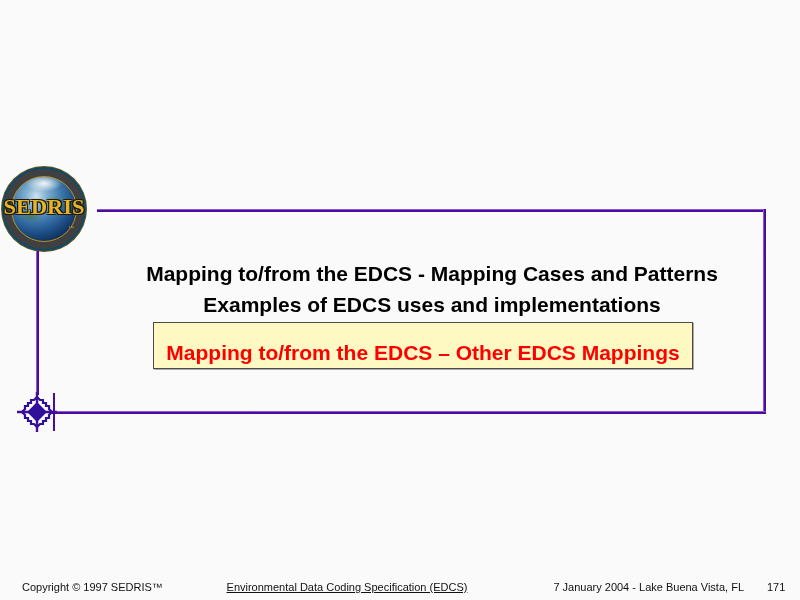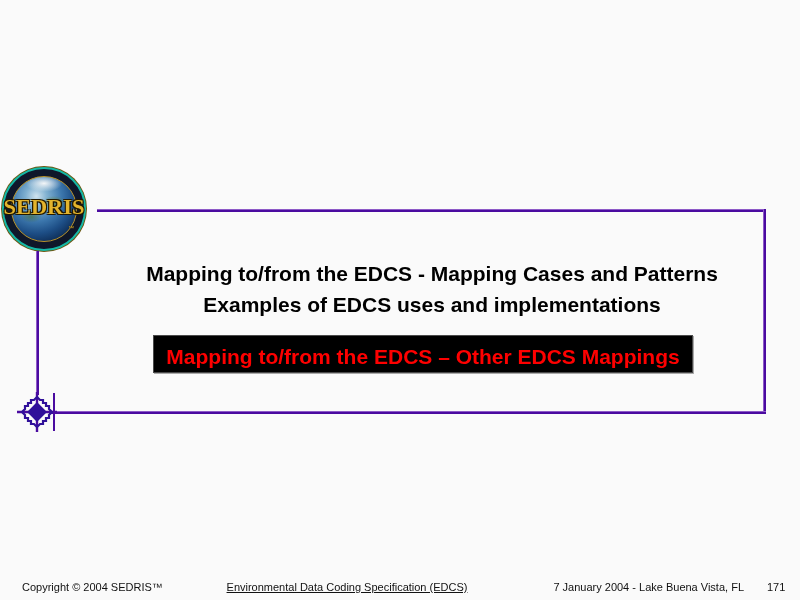--- a/index.html
+++ b/index.html
@@ -9,22 +9,22 @@
     background:#FAFAFA;
     font-family:"Liberation Sans", sans-serif;
     overflow:hidden;
     color:#000;
   }
 
   
   .logo{
     position:absolute;left:2px;top:167px;width:84px;height:84px;
     border-radius:50%;
-    background:#0f172a;
-    border:2px solid #14b8a6;
+    background:#404040;
+    border:2px solid #0c4a6e;
     box-sizing:border-box;
     box-shadow:0 0 0 1px #6b5510;
   }
   .globe{
     position:absolute;left:7px;top:7px;right:7px;bottom:7px;
     border-radius:50%;
     border:1px solid #B8922A;
     background:
       radial-gradient(ellipse 26px 12px at 50% 10%, rgba(250,250,250,.95), rgba(250,250,250,0) 70%),
       radial-gradient(ellipse 16px 9px at 66% 40%, rgba(96,130,60,.85), rgba(96,130,60,0) 75%),
@@ -60,25 +60,25 @@
 
   
   .headings{
     position:absolute;left:98px;top:260px;width:668px;
     text-align:center;font-weight:bold;
   }
   .title{font-size:29px;line-height:34px;position:relative;left:22px;}
   .sub{font-size:21px;line-height:28px;}
   .sub1{margin-top:3px;}
   .hl-box{
-    display:inline-block;position:relative;left:-9px;margin-top:16px;
+    display:inline-block;position:relative;left:-9px;margin-top:3px;
     border:1px solid #4a4a4a;
     box-shadow:1px 1px 0 #aaa;
-    background:#000000;
-    padding:8px 12px 2px 12px;
+    background:#fef9c3;
+    padding:17px 12px 2px 12px;
   }
   .hl-text{color:#FE0000;font-size:21px;font-weight:bold;line-height:26px;white-space:nowrap;}
 
   
   .footer-item{position:absolute;top:581px;font-size:11px;color:#111;}
   .f-copy{left:22px;}
   .f-center{left:0;width:694px;text-align:center;text-decoration:underline;}
   .f-date{right:56px;}
   .f-page{left:767px;}
 </style>
@@ -107,18 +107,18 @@
   </svg>
 
   <div class="headings">
     <div class="sub">Mapping to/from the EDCS - Mapping Cases and Patterns</div>
     <div class="sub sub1">Examples of EDCS uses and implementations</div>
     <div class="hl-box">
       <span class="hl-text">Mapping to/from the EDCS – Other EDCS Mappings</span>
     </div>
   </div>
 
-  <div class="footer-item f-copy">Copyright © 2004 SEDRIS™</div>
+  <div class="footer-item f-copy">Copyright © 1997 SEDRIS™</div>
   <div class="footer-item f-center">Environmental Data Coding Specification (EDCS)</div>
   <div class="footer-item f-date">7 January 2004 - Lake Buena Vista, FL</div>
   <div class="footer-item f-page">171</div>
 
 </div>
 
 </body></html>

